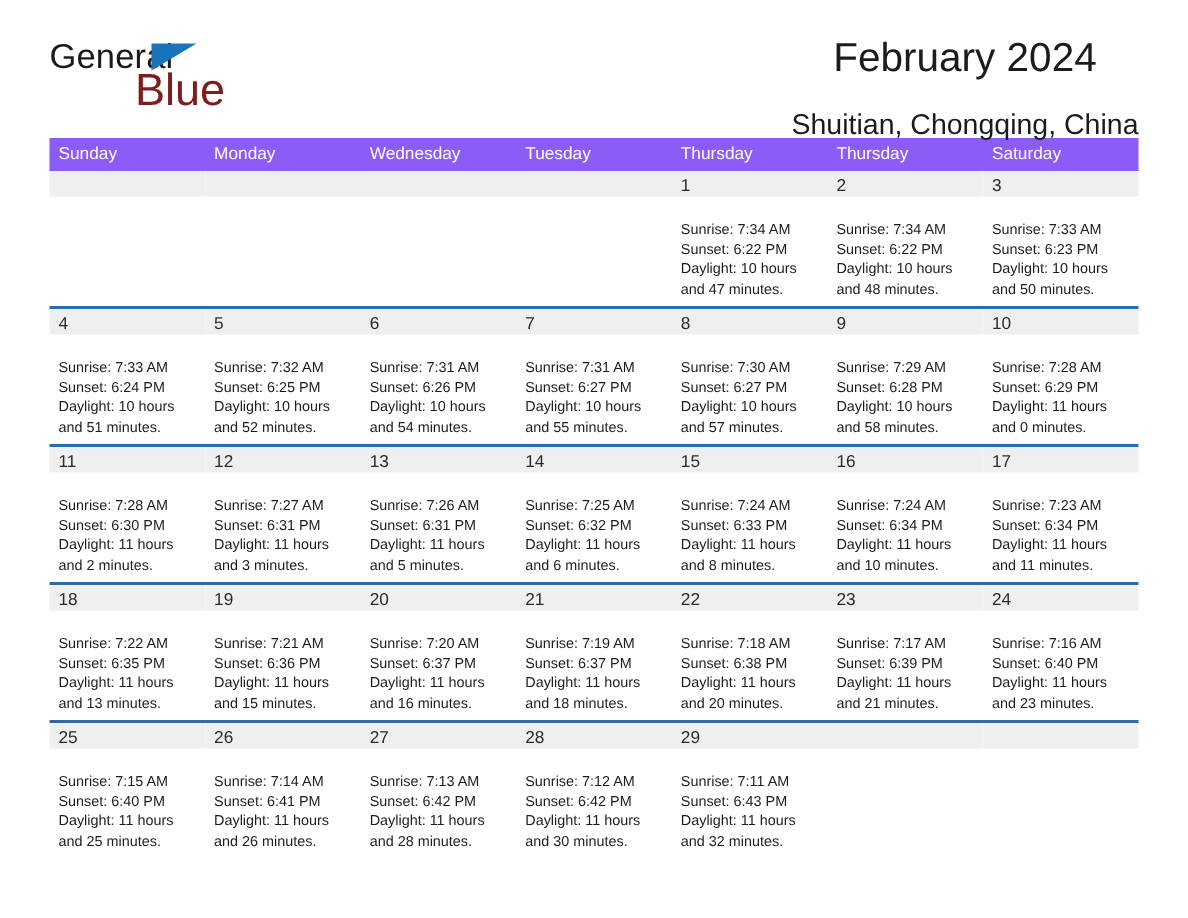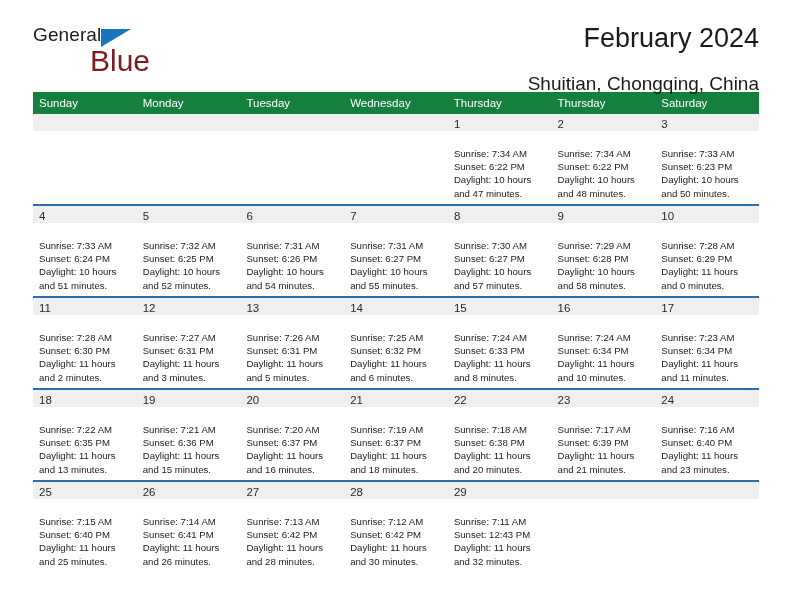--- a/index.html
+++ b/index.html
@@ -35,21 +35,21 @@
     position: absolute;
     left: 0;
     top: 24px;
     width: 230px;
     height: 54px;
   }
   .logo-general {
     position: absolute;
     left: 0;
     top: 0;
-    font-size: 19px;
+    font-size: 23px;
     color: #1a1a1a;
     letter-spacing: 0.1px;
     font-family: "Liberation Sans", sans-serif;
   }
   .logo-tri {
     position: absolute;
     left: 68px;
     top: 5px;
     width: 0;
     height: 0;
@@ -62,21 +62,21 @@
     top: 20px;
     font-size: 30px;
     color: #7f1d1d;
     font-family: Liberation Sans, sans-serif;
   }
 
   .title-block {
     position: absolute;
     right: 0;
     top: 22px;
-    text-align: right;
+    text-align: center;
   }
   .cal-title {
     font-size: 27px;
     color: #1b1b1b;
     line-height: 32px;
     white-space: nowrap;
   }
   .cal-subtitle {
     font-size: 19px;
     color: #1b1b1b;
@@ -86,23 +86,22 @@
   }
 
   
   .calendar {
     width: 726px;
     margin-top: 20px;
   }
 
   .weekday-row {
     display: flex;
-    background: #15803d;
+    background: #8b5cf6;
     height: 22px;
-    justify-content: flex-end;
   }
   .weekday {
     flex: 1 1 0;
     color: #ffffff;
     font-size: 11.5px;
     line-height: 22px;
     padding-left: 6px;
     box-sizing: border-box;
     white-space: nowrap;
   }
@@ -165,22 +164,22 @@
       <div class="cal-title">February 2024</div>
       <div class="cal-subtitle">Shuitian, Chongqing, China</div>
     </div>
 
   </div>
 
   <div class="calendar">
     <div class="weekday-row">
         <div class="weekday">Sunday</div>
         <div class="weekday">Monday</div>
+        <div class="weekday">Wednesday</div>
         <div class="weekday">Tuesday</div>
-        <div class="weekday">Wednesday</div>
         <div class="weekday">Thursday</div>
         <div class="weekday">Thursday</div>
         <div class="weekday">Saturday</div>
       </div>
     <div id="weeks-container">
         <div class="week-row first">
           <div class="day-cell empty">
             <div class="day-num-band"><span class="day-num"></span></div>
             <div class="day-body">
               <div class="day-line"></div>
@@ -473,21 +472,21 @@
               <div class="day-line">Sunrise: 7:12 AM</div>
               <div class="day-line">Sunset: 6:42 PM</div>
               <div class="day-line">Daylight: 11 hours</div>
               <div class="day-line">and 30 minutes.</div>
             </div>
           </div>
           <div class="day-cell">
             <div class="day-num-band"><span class="day-num">29</span></div>
             <div class="day-body">
               <div class="day-line">Sunrise: 7:11 AM</div>
-              <div class="day-line">Sunset: 12:43 PM</div>
+              <div class="day-line">Sunset: 6:43 PM</div>
               <div class="day-line">Daylight: 11 hours</div>
               <div class="day-line">and 32 minutes.</div>
             </div>
           </div>
           <div class="day-cell empty">
             <div class="day-num-band"><span class="day-num"></span></div>
             <div class="day-body">
               <div class="day-line"></div>
               <div class="day-line"></div>
               <div class="day-line"></div>

